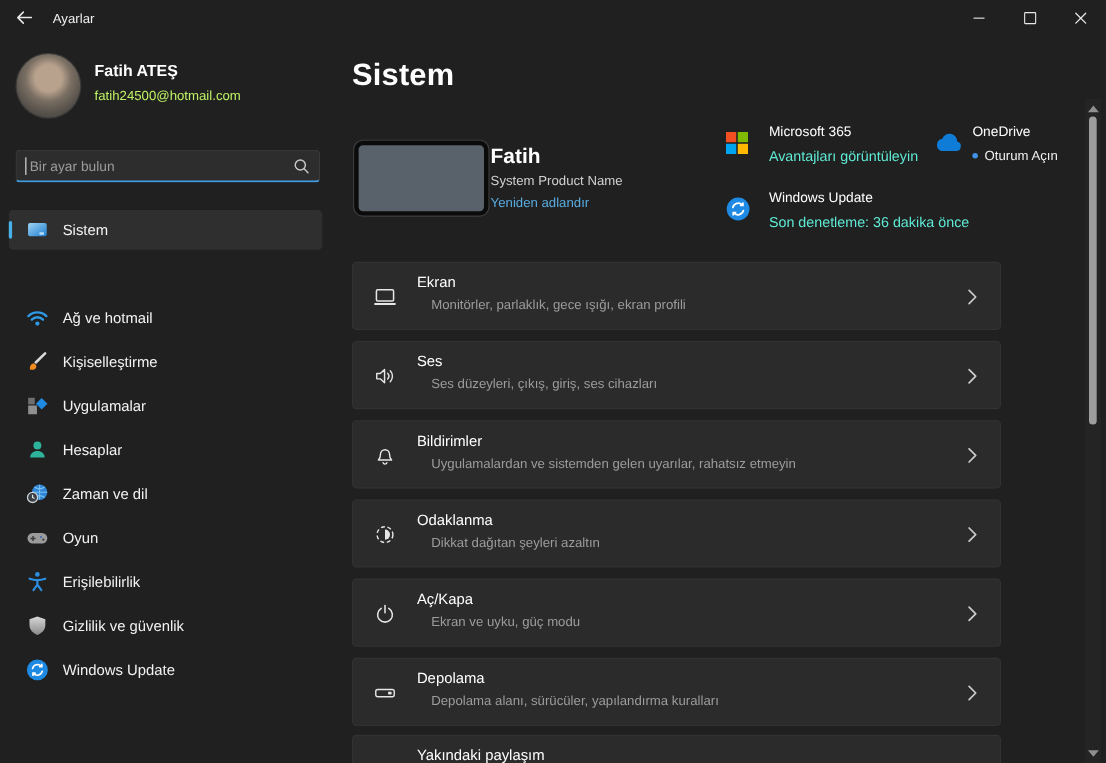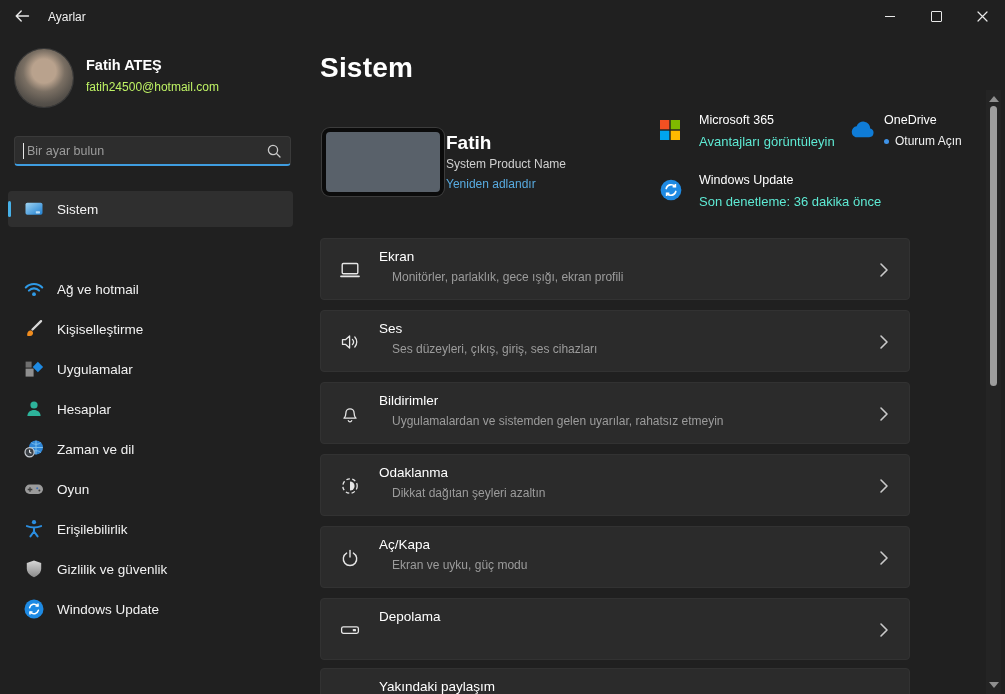--- a/index.html
+++ b/index.html
@@ -340,20 +340,21 @@
   </div>
 
   <div class="card" style="top:598px;">
     <span class="c-ic">
       <svg width="24" height="24" viewBox="0 0 24 24">
           <rect x="3.6" y="8.8" width="16.8" height="6.6" rx="1.8" stroke="#e6e6e6" stroke-width="1.3" fill="none"></rect>
           <rect x="14.8" y="10.9" width="3.2" height="2.4" rx="0.6" fill="#e6e6e6"></rect>
         </svg>
     </span>
     <span class="c-title">Depolama</span>
+    <span class="c-sub">Depolama alanı, sürücüler, yapılandırma kuralları</span>
     <span class="c-chev">
         <svg width="10" height="16" viewBox="0 0 10 16">
           <path d="M2 2 L8 8 L2 14" stroke="#cacaca" stroke-width="1.6" fill="none" stroke-linecap="round" stroke-linejoin="round"></path>
         </svg>
       </span>
   </div>
 
   <div class="card" style="top:668px;">
     <span class="c-ic"></span>
     <span class="c-title">Yakındaki paylaşım</span>

